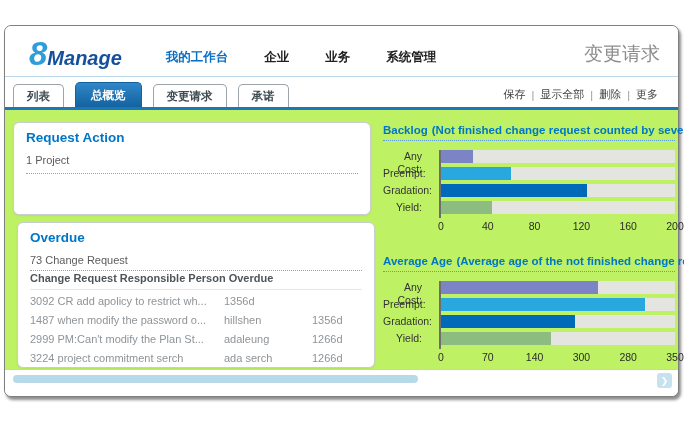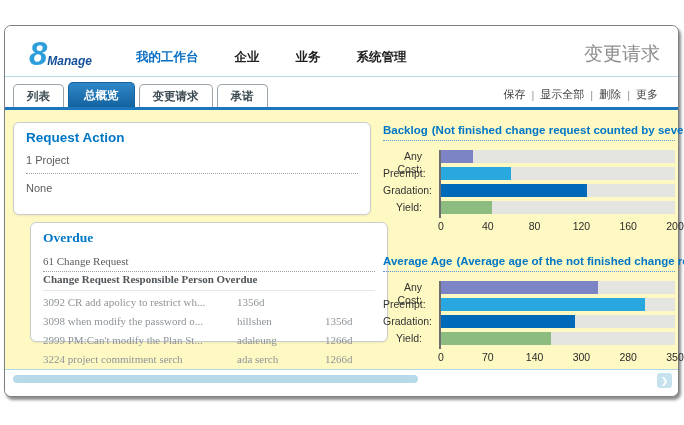--- a/index.html
+++ b/index.html
@@ -9,48 +9,48 @@
   .window { position:absolute; left:4px; top:25px; width:675px; height:372px;
             background:#fff; border:1px solid #7f7f7f; border-radius:7px;
             box-shadow:2px 3px 3px rgba(0,0,0,0.45); }
 
   
   .hdr { position:absolute; left:0; right:0; top:0; height:51px;
          border-bottom:1px solid #b9d9ea; display:flex; align-items:center;
          padding:4px 18px 0 24px; border-radius:7px 7px 0 0; background:#fff; }
   .logo { display:flex; align-items:baseline; cursor:default; }
   .logo-8 { font-style:italic; font-weight:bold; font-size:33px; color:#2e9edb; line-height:1; }
-  .logo-name { font-style:italic; font-weight:bold; font-size:12px; color:#15509c; }
+  .logo-name { font-style:italic; font-weight:bold; font-size:20px; color:#15509c; }
   .nav { display:flex; margin-left:44px; gap:36px; font-size:12.5px; font-weight:bold;
          color:#222; margin-top:8px; }
   .nav-item { cursor:pointer; }
   .nav-active { color:#0a6fc4; }
   .page-title { margin-left:auto; font-size:19px; color:#8d8d8d; margin-top:2px; }
 
   
   .tabbar { position:absolute; left:0; right:0; top:58px; height:23px; }
-  .tabs { position:absolute; left:8px; bottom:0; display:flex; gap:4px; align-items:flex-end; }
+  .tabs { position:absolute; left:8px; bottom:0; display:flex; gap:11px; align-items:flex-end; }
   .tab { background:#fff; border:1px solid #9aa4aa; border-bottom:none;
          border-radius:5px 5px 0 0; font-size:11.5px; font-weight:bold; color:#3c4a52;
          padding:4px 13px 3px; cursor:pointer; }
   .tab-active { background:linear-gradient(#2f87c9,#13639f); color:#fff; border-color:#13639f;
                 padding:5px 15px 4px; }
   .actions { position:absolute; right:14px; bottom:5px; display:flex; align-items:center;
              font-size:11px; color:#3f3f3f; }
   .action-link { cursor:pointer; padding:0 6px; }
   .sep { color:#9a9a9a; }
   .tab-underline { position:absolute; left:0; right:0; top:81px; height:3px; background:#1b76bd; }
 
   
-  .content { position:absolute; left:0; right:0; top:84px; bottom:27px; background:#fef9c3; }
+  .content { position:absolute; left:0; right:0; top:84px; bottom:27px; background:#bef264; }
 
   .card { position:absolute; background:#fff; border:1px solid #c9cdd0; border-radius:6px;
           box-shadow:0 1px 2px rgba(0,0,0,0.07); padding:7px 12px 6px; }
   .card-request-action { left:8px; top:12px; width:358px; height:93px; }
-  .card-overdue { left:25px; top:112px; width:358px; height:120px;font-family:Liberation Serif, serif; }
+  .card-overdue { left:12px; top:112px; width:358px; height:146px; }
   .card-title { font-size:13.5px; font-weight:bold; color:#0076c6; }
   .card-sub { font-size:11px; color:#5c5c5c; margin-top:9px; }
   .dotted { border-top:1px dotted #9aa0a4; margin:7px 0 8px; }
   .none-text { font-size:11px; color:#5c5c5c; margin-top:8px; }
 
   .od-header { font-size:11px; font-weight:bold; color:#4f5458; padding:1px 0 5px;
                border-bottom:1px solid #e4e6e8; }
   .od-rows { margin-top:2px; }
   .od-row { display:grid; grid-template-columns:1fr 88px 50px; font-size:11px;
             color:#8f9498; line-height:19px; cursor:default; }
@@ -118,35 +118,34 @@
       </div>
   </div>
   <div class="tab-underline"></div>
 
   <div class="content">
 
     <div class="card card-request-action">
       <div class="card-title">Request Action</div>
       <div class="card-sub">1 Project</div>
       <div class="dotted"></div>
-      <div class="none-text">None</div>
     </div>
 
     <div class="card card-overdue">
       <div class="card-title">Overdue</div>
-      <div class="card-sub">61 Change Request</div>
+      <div class="card-sub">73 Change Request</div>
       <div class="dotted" style="margin:4px 0 0"></div>
       <div class="od-header">Change Request Responsible Person Overdue</div>
       <div class="od-rows">
           <div class="od-row">
             <div class="od-cell-req">3092 CR add apolicy to restrict wh...</div>
             <div>1356d</div>
           </div>
           <div class="od-row">
-            <div class="od-cell-req">3098 when modify the password o...</div>
+            <div class="od-cell-req">1487 when modify the password o...</div>
             <div>hillshen</div>
             <div>1356d</div>
           </div>
           <div class="od-row">
             <div class="od-cell-req">2999 PM:Can't modify the Plan St...</div>
             <div>adaleung</div>
             <div>1266d</div>
           </div>
           <div class="od-row">
             <div class="od-cell-req">3224 project commitment serch</div>

